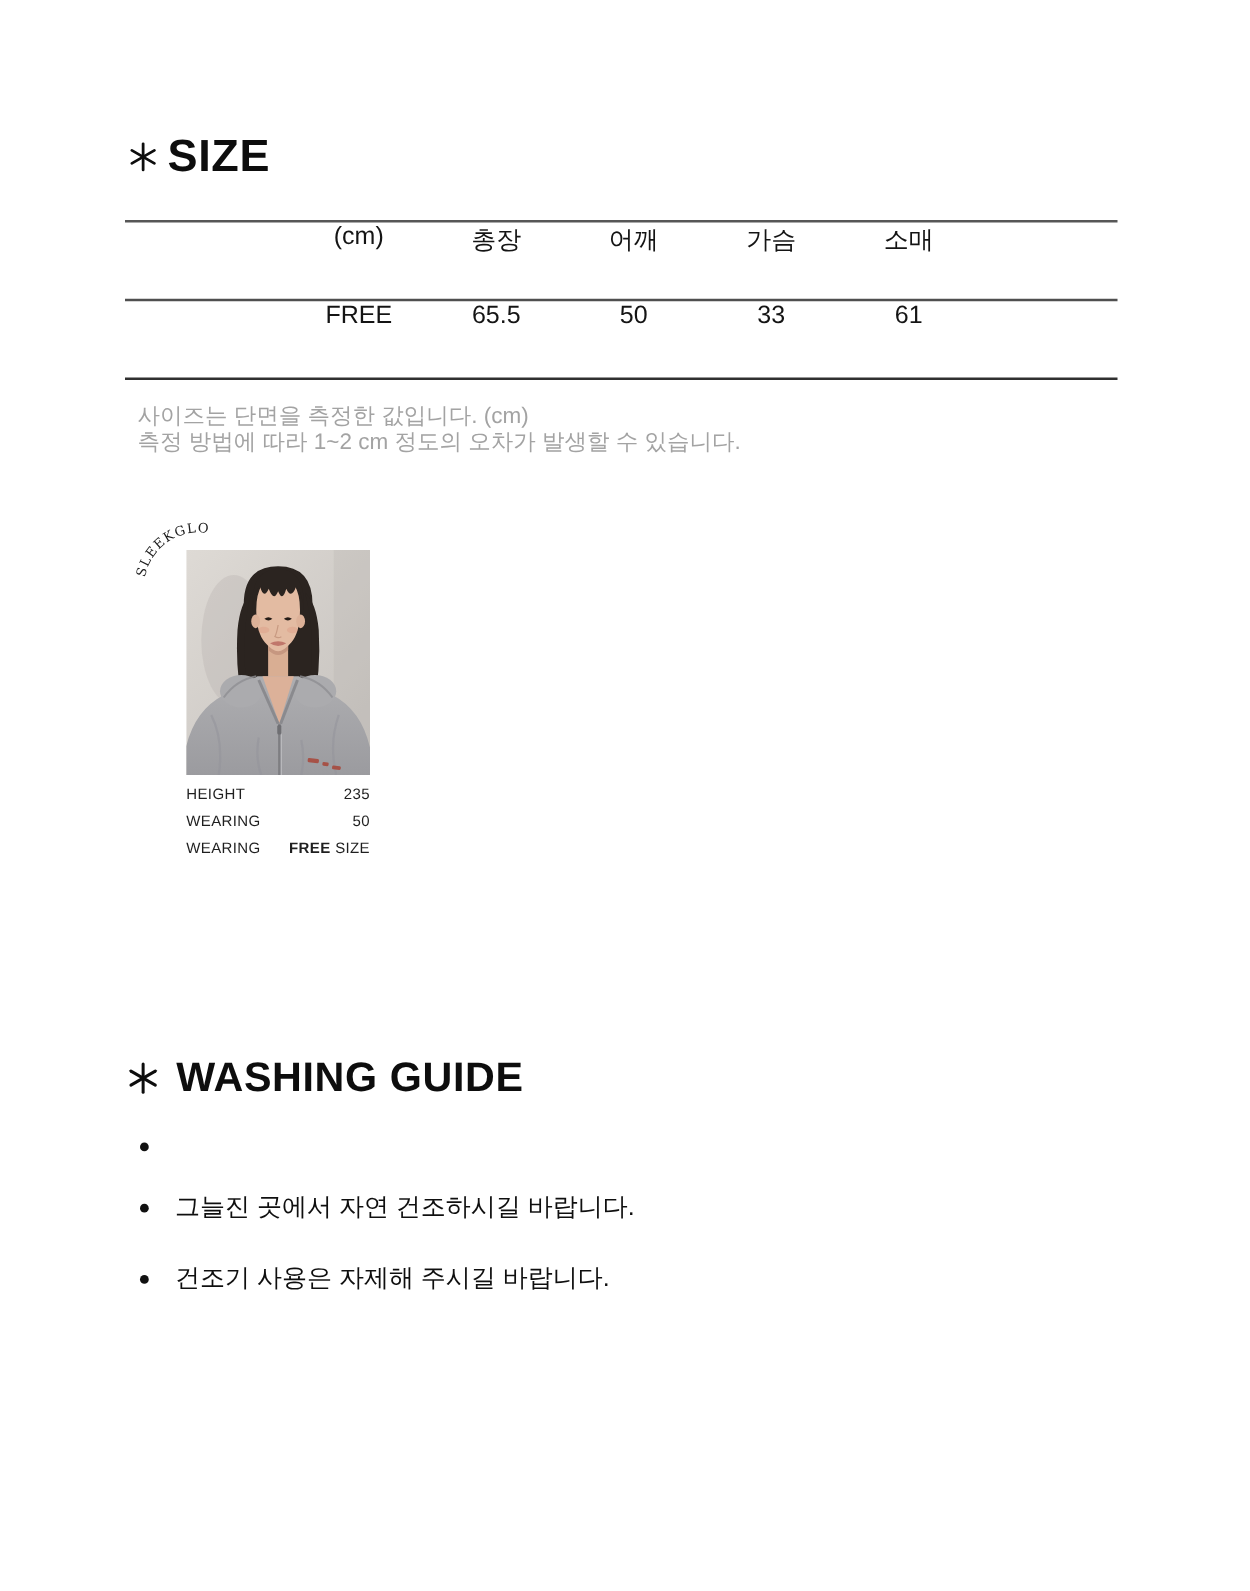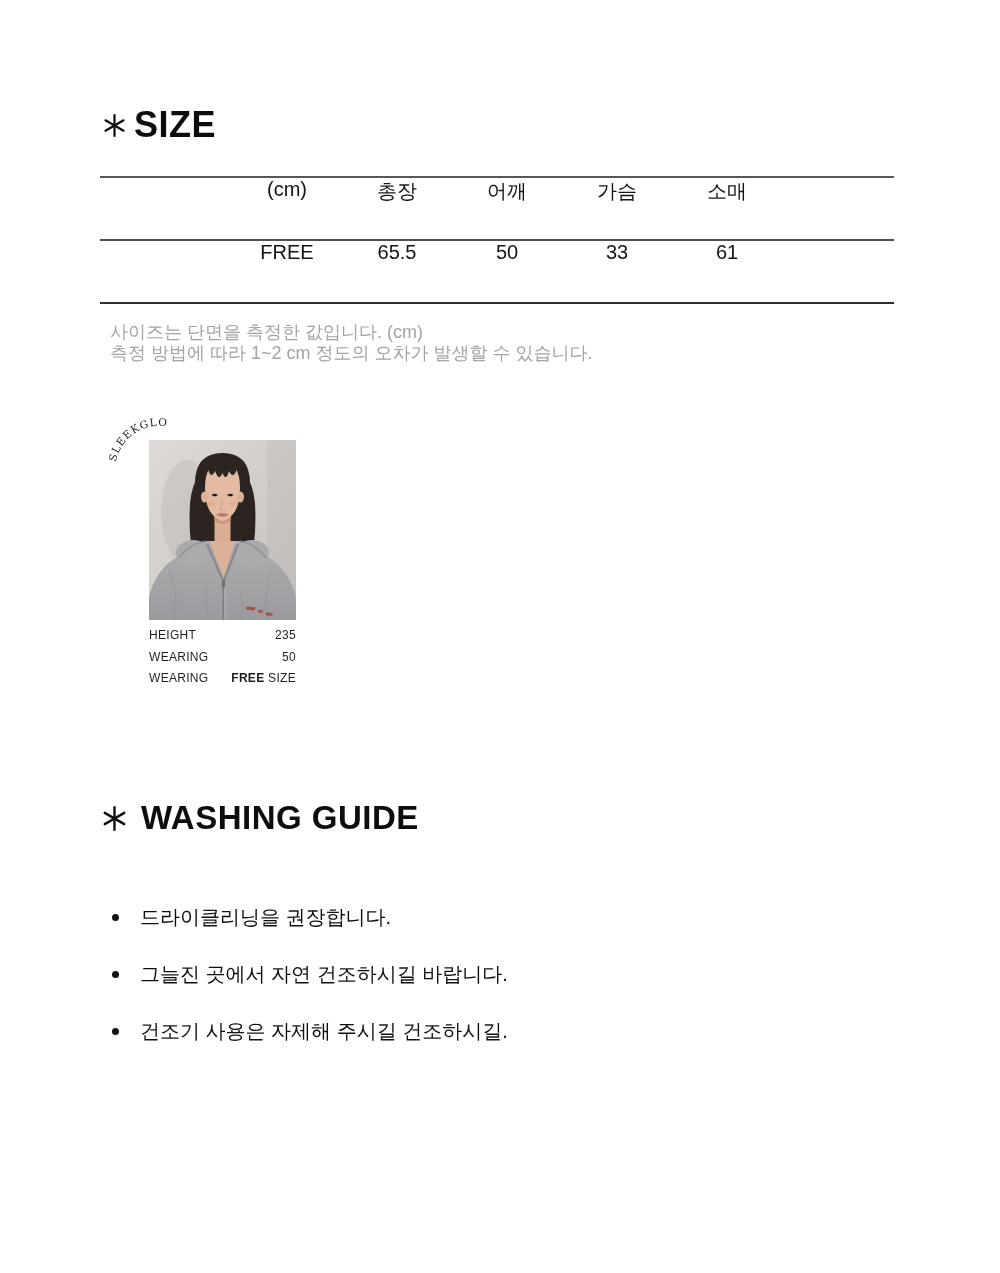--- a/index.html
+++ b/index.html
@@ -3,21 +3,21 @@
 <meta charset="utf-8">
 <style>
   * { margin:0; padding:0; box-sizing:border-box; }
   html,body { background:#ffffff; }
   body { font-family:"Liberation Sans","DejaVu Sans",sans-serif; color:#111; }
   .page { position:relative; width:1000px; height:1130px; background:#fff; overflow:hidden; }
 
   
   .heading { position:absolute; display:flex; align-items:center; font-weight:700; color:#0d0d0d; }
   .size-heading { left:102px; top:104px; gap:7px; font-size:36px; letter-spacing:0.5px; }
-  .wash-heading { left:101px; top:799px; gap:13px; font-size:33px; letter-spacing:0.5px; }
+  .wash-heading { left:101px; top:843px; gap:13px; font-size:33px; letter-spacing:0.5px; }
   .asterisk { flex:0 0 auto; }
 
   
   .size-table { position:absolute; left:100px; top:176px; width:794px; border-top:2px solid #575757; }
   .trow { display:flex; height:63px; align-items:flex-start; }
   .trow.thead { border-bottom:2px solid #4f4f4f; }
   .trow.tdata { border-bottom:2px solid #303030; }
   .trow .spacer { width:132px; }
   .trow .cell { width:110px; text-align:center; font-size:20px; color:#141414; }
 
@@ -168,25 +168,24 @@
         <line x1="5" y1="10.5" x2="31" y2="25.5"></line>
         <line x1="31" y1="10.5" x2="5" y2="25.5"></line>
       </g>
     </svg>
     <span>WASHING GUIDE</span>
   </h2>
 
   <ul class="wash-list">
     <li class="wash-item">
       <span class="dot"></span>
-      <span>드라이클리닝을 권장합니다.</span>
     </li>
     <li class="wash-item">
       <span class="dot"></span>
       <span>그늘진 곳에서 자연 건조하시길 바랍니다.</span>
     </li>
     <li class="wash-item">
       <span class="dot"></span>
-      <span>건조기 사용은 자제해 주시길 건조하시길.</span>
+      <span>건조기 사용은 자제해 주시길 바랍니다.</span>
     </li>
   </ul>
 
 </div>
 
 </body></html>

